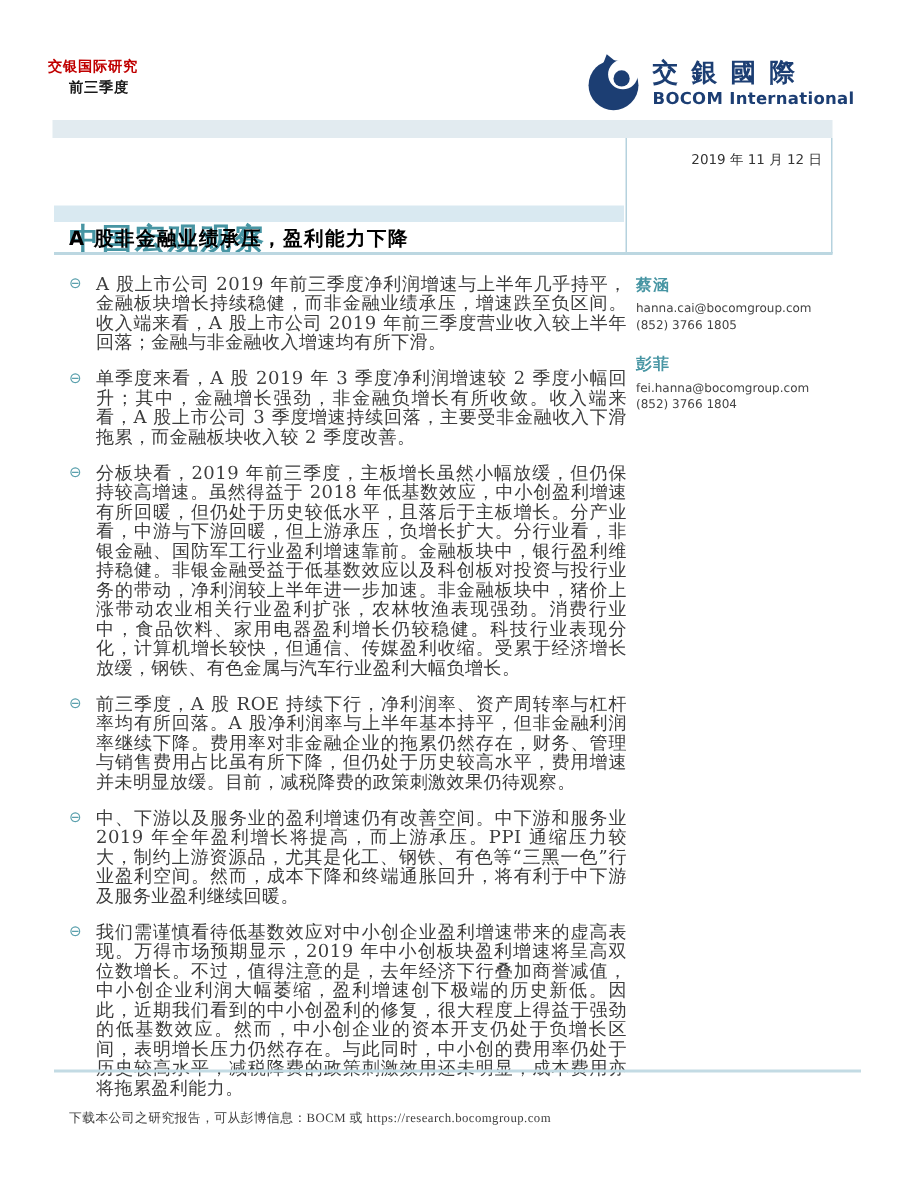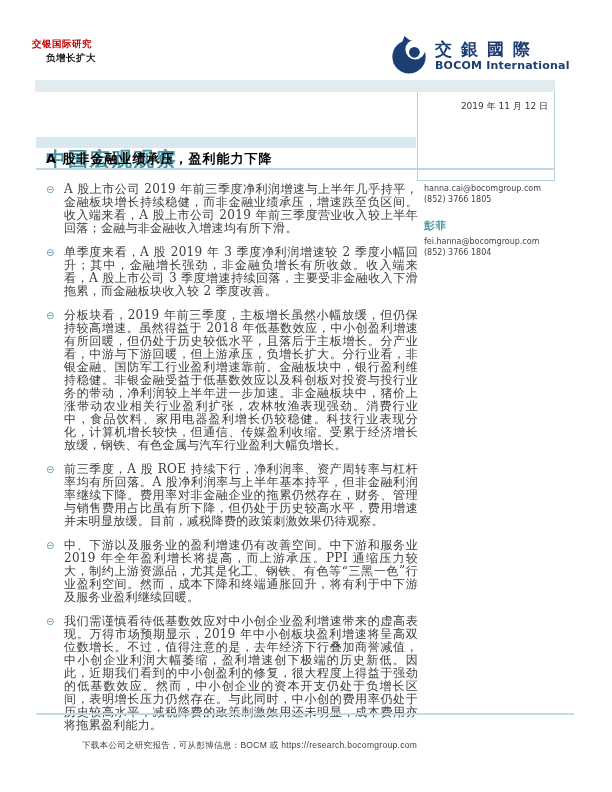--- a/index.html
+++ b/index.html
@@ -11,21 +11,21 @@
   
   .research-label{position:absolute;left:32px;top:38px;font-size:9.5px;font-weight:bold;color:#c00000;letter-spacing:.5px;}
   .category-label{position:absolute;left:46px;top:52px;font-size:9.5px;font-weight:bold;color:#1a1a1a;letter-spacing:.5px;}
   .logo{position:absolute;left:391px;top:36px;display:flex;align-items:center;}
   .logo-mark{width:36px;height:38px;margin-right:8px;}
   .logo-text .cn{font-family:"DejaVu Serif","Liberation Serif",serif;font-size:17px;font-weight:700;color:#1c3e73;letter-spacing:9px;white-space:nowrap;line-height:20px;}
   .logo-text .en{font-size:11px;font-weight:bold;color:#1c3e73;line-height:13px;letter-spacing:.2px;}
   .header-band{position:absolute;left:35px;top:80px;width:520px;height:12px;background:#e2ebf0;}
   
   .date-box{
-    position:absolute;left:417px;top:92px;width:138px;height:89px;
+    position:absolute;left:417px;top:92px;width:138px;height:77px;
     border-left:1px solid #b5d2de;border-right:1px solid #b5d2de;border-bottom:1px solid #b5d2de;
     box-sizing:border-box;text-align:right;
   }
   .date-text{margin:8px 6px 0 0;font-size:9px;color:#333;}
   
   .page-title{position:absolute;left:46px;top:106px;font-size:20px;font-weight:bold;color:#4795a3;letter-spacing:2px;margin-top:40px;}
   .title-band{position:absolute;left:36px;top:137px;width:380px;height:11px;background:#d9e9f1;}
   .page-subtitle{position:absolute;left:46px;top:150px;font-size:13px;font-weight:bold;color:#000000;letter-spacing:1px;}
   .title-divider{position:absolute;left:36px;top:168px;width:519px;height:2px;background:#bcd7e1;}
   
@@ -37,29 +37,29 @@
     font-size:12px;line-height:13px;color:#3c3c3c;text-align:justify;letter-spacing:.3px;
   }
   
   .analysts{position:absolute;left:424px;top:183px;width:140px;}
   .analyst{margin-bottom:14px;}
   .analyst .name{font-size:10.5px;font-weight:bold;color:#4795a3;margin-bottom:3px;letter-spacing:1px;}
   .analyst .email,.analyst .phone{font-size:8px;line-height:11px;color:#444;}
   
   .footer-divider{position:absolute;left:36px;top:713px;width:538px;height:2px;background:#c3dbe4;}
   .footer-disclosure{position:absolute;left:46px;top:723px;width:520px;font-family:"DejaVu Serif","Liberation Serif",serif;font-size:8.5px;color:#9c3636;letter-spacing:.3px;}
-  .footer-download{position:absolute;left:46px;top:740px;width:520px;font-family:Liberation Sans, sans-serif;font-size:8.5px;color:#3c3c3c;letter-spacing:.3px;margin-left:36px;}
+  .footer-download{position:absolute;left:46px;top:740px;width:520px;font-family:Liberation Serif, serif;font-size:8.5px;color:#3c3c3c;letter-spacing:.3px;}
 </style>
 </head>
 <body>
 
 <div class="page">
 
   <div class="research-label">交银国际研究</div>
-  <div class="category-label">负增长扩大</div>
+  <div class="category-label">前三季度</div>
 
   <div class="logo">
     <span class="logo-mark">
       <svg viewBox="0 0 40 42" width="36" height="38" xmlns="http://www.w3.org/2000/svg">
         <path d="M15 0 L26 9 L10 13 Z" fill="#1c3e73"></path>
         <circle cx="20" cy="23" r="18.5" fill="#1c3e73"></circle>
         <circle cx="27" cy="15" r="11" fill="#ffffff"></circle>
         <circle cx="26" cy="18" r="6" fill="#1c3e73"></circle>
       </svg>
     </span>
@@ -102,20 +102,21 @@
       <div class="btext">中、下游以及服务业的盈利增速仍有改善空间。中下游和服务业 2019 年全年盈利增长将提高，而上游承压。PPI 通缩压力较大，制约上游资源品，尤其是化工、钢铁、有色等“三黑一色”行业盈利空间。然而，成本下降和终端通胀回升，将有利于中下游及服务业盈利继续回暖。</div>
     </div>
     <div class="bullet">
       <span class="bicon">⊖</span>
       <div class="btext">我们需谨慎看待低基数效应对中小创企业盈利增速带来的虚高表现。万得市场预期显示，2019 年中小创板块盈利增速将呈高双位数增长。不过，值得注意的是，去年经济下行叠加商誉减值，中小创企业利润大幅萎缩，盈利增速创下极端的历史新低。因此，近期我们看到的中小创盈利的修复，很大程度上得益于强劲的低基数效应。然而，中小创企业的资本开支仍处于负增长区间，表明增长压力仍然存在。与此同时，中小创的费用率仍处于历史较高水平，减税降费的政策刺激效用还未明显，成本费用亦将拖累盈利能力。</div>
     </div>
   </div>
 
   <div class="analysts">
     <div class="analyst">
+      <div class="name">蔡涵</div>
       <div class="email">hanna.cai@bocomgroup.com</div>
       <div class="phone">(852) 3766 1805</div>
     </div>
     <div class="analyst">
       <div class="name">彭菲</div>
       <div class="email">fei.hanna@bocomgroup.com</div>
       <div class="phone">(852) 3766 1804</div>
     </div>
   </div>
 

